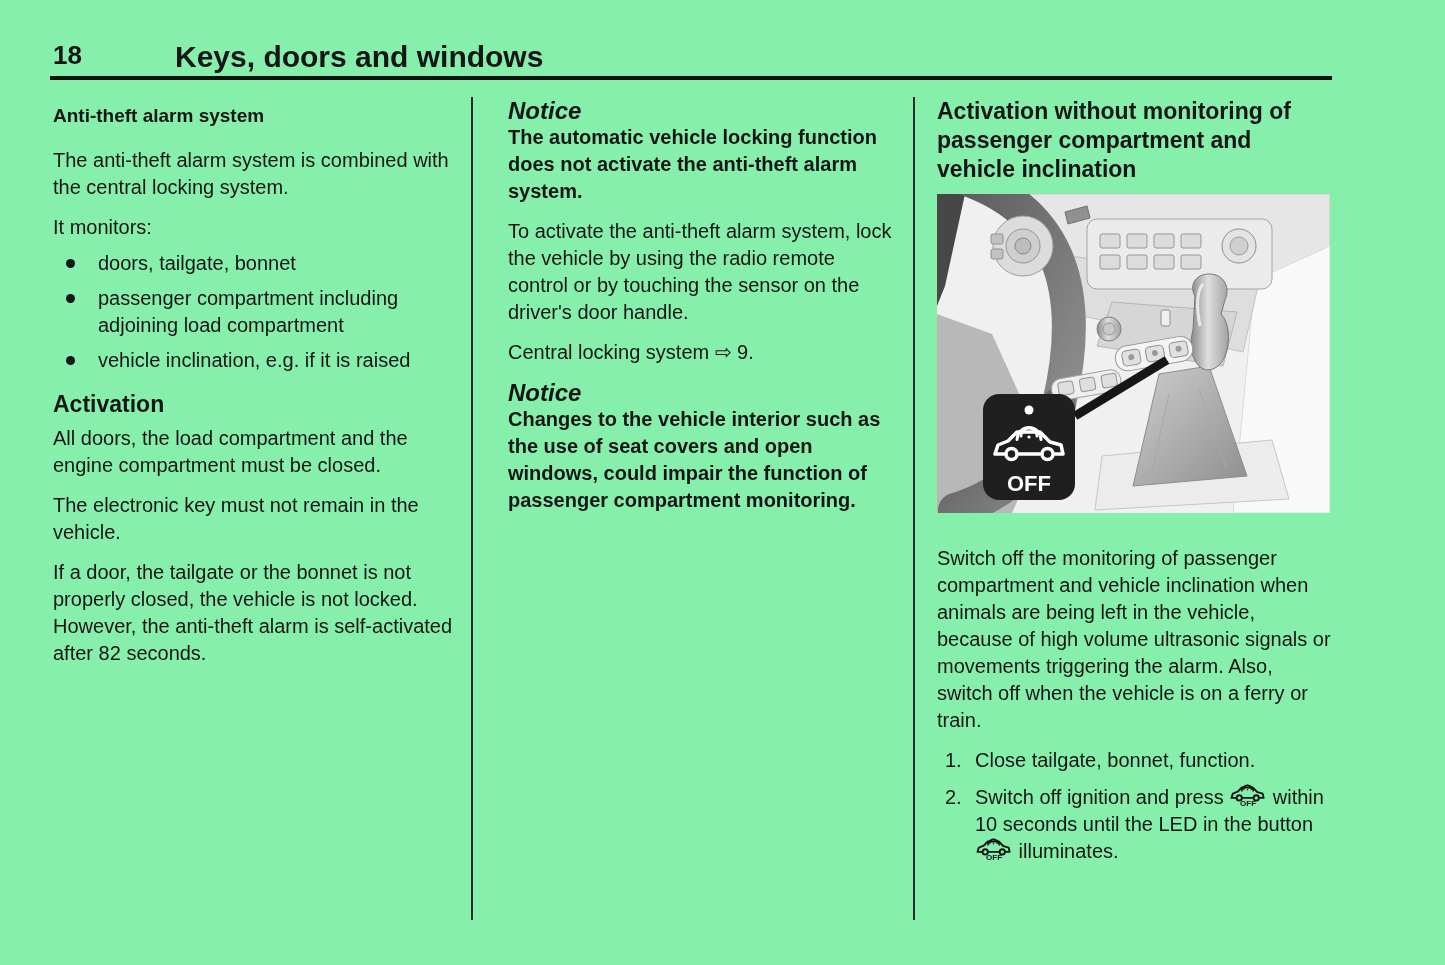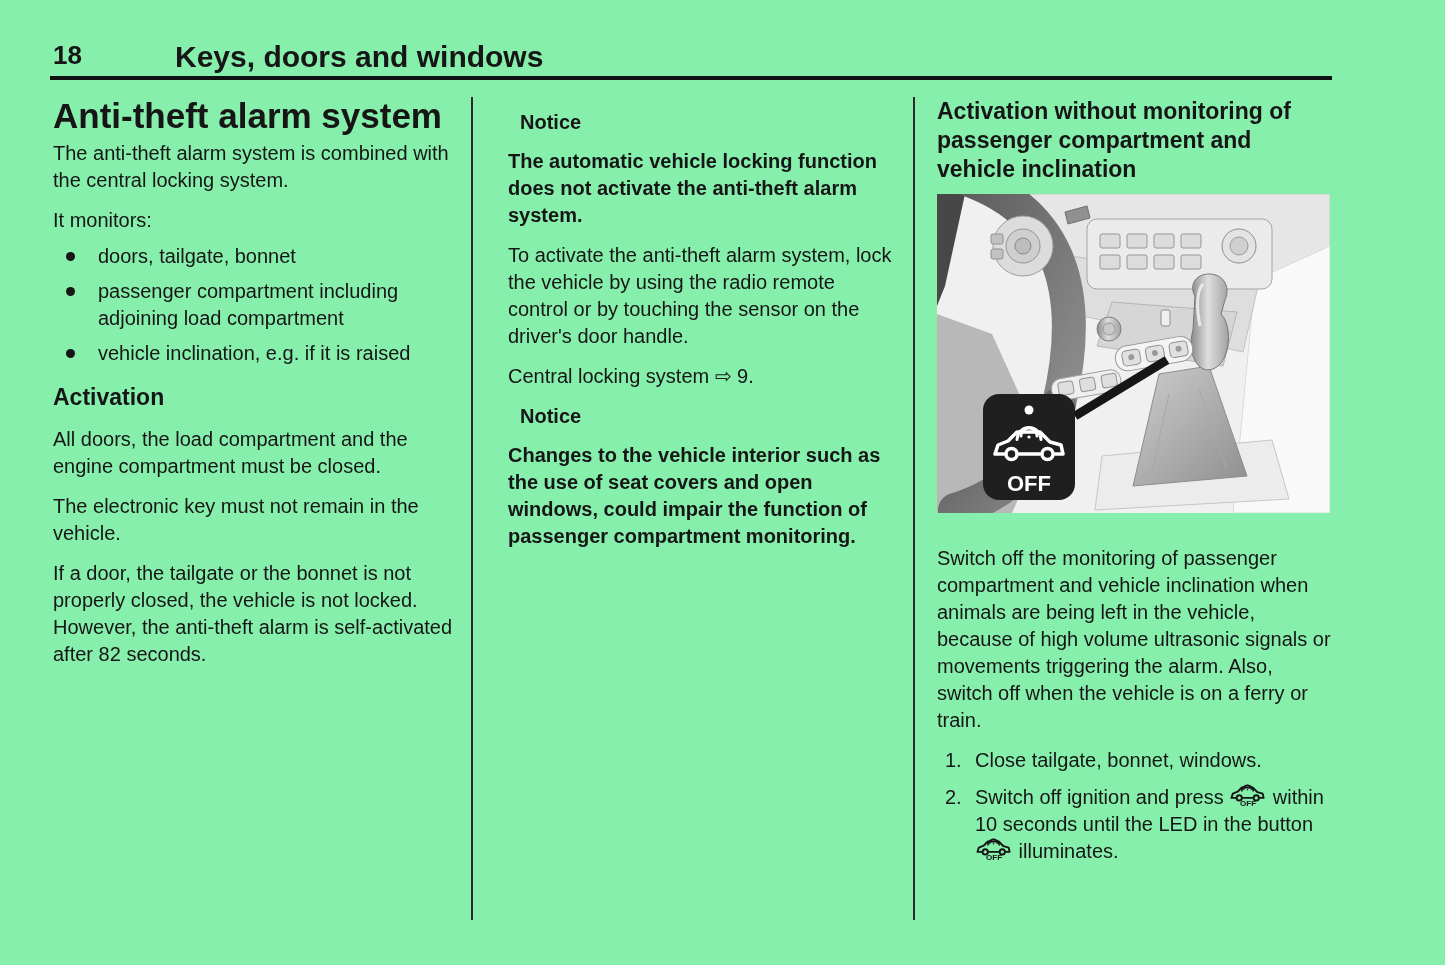--- a/index.html
+++ b/index.html
@@ -13,24 +13,24 @@
   .chapter  { position:absolute; left:175px; top:40px; font-size:30px; font-weight:bold; }
   .hrule    { position:absolute; left:50px;  top:76px; width:1282px; height:4px; background:#111; }
   
   .vdiv { position:absolute; top:97px; height:823px; width:2px; background:#2a2a2a; }
   #vdiv1 { left:471px; } #vdiv2 { left:913px; }
   
   .col { position:absolute; top:97px; font-size:20px; line-height:27px; }
   #col1 { left:53px;  width:402px; }
   #col2 { left:508px; width:392px; }
   #col3 { left:937px; width:395px; }
-  h1 { font-size:35px; line-height:33px; margin:2px 0 8px; font-weight:bold; }
-  h2 { font-size:23px; line-height:29px; margin:16px 0 14px; font-weight:bold; }
+  h1 { font-size:19px; line-height:33px; margin:2px 0 15px; font-weight:bold; }
+  h2 { font-size:23px; line-height:29px; margin:16px 0 6px; font-weight:bold; }
   #col3 h2 { margin:0 0 10px; }
-  .notice-title { font-size:20px; line-height:27px; margin:12px; font-weight:bold; }
+  .notice-title { font-size:24px; line-height:27px; margin:0; font-weight:bold;font-style:italic; }
   p { margin:0 0 13px; }
   .notice-block p { margin:0 0 13px;font-weight:bold; }
   .prewrap { white-space:pre-line; }
   ul.bullets { list-style:none; margin:0 0 2px; padding:0; }
   ul.bullets li { position:relative; padding-left:45px; max-width:332px; margin:0 0 8px; }
   ul.bullets .dot { position:absolute; left:13px; top:9px; width:9px; height:9px; border-radius:50%; background:#161616; }
   .ref-line { margin:0 0 13px; }
   ol.steps { list-style:none; margin:4px 0 0; padding:0; }
   ol.steps li { display:flex; margin:0 0 10px; }
   .stepnum { flex:none; width:38px; padding-left:8px; box-sizing:border-box; }
@@ -176,21 +176,21 @@
           <text x="92" y="297" text-anchor="middle" font-family="Liberation Sans, DejaVu Sans, sans-serif" font-size="22" font-weight="bold" fill="#ffffff">OFF</text>
         </g>
       </svg>
     </figure>
 
     <p>Switch off the monitoring of passenger compartment and vehicle inclination when animals are being left in the vehicle, because of high volume ultrasonic signals or movements triggering the alarm. Also, switch off when the vehicle is on a ferry or train.</p>
 
     <ol class="steps">
       <li>
         <span class="stepnum">1.</span>
-        <span class="steptext">Close tailgate, bonnet, windows.</span>
+        <span class="steptext">Close tailgate, bonnet, function.</span>
       </li>
       <li>
         <span class="stepnum">2.</span>
         <span class="steptext">
           <span>Switch off ignition and press</span>
           <svg class="inline-icon" viewBox="0 0 76 48">
             <g stroke="#161616" fill="none" stroke-width="4" stroke-linecap="round" stroke-linejoin="round">
               <path d="M3,28 L6,19 L16,15 L25,6 L48,6 L58,16 L69,19 L71,28 L63,28 M3,28 L12,28 M27,28 L48,28"></path>
               <circle cx="19.5" cy="28" r="5.5"></circle>
               <circle cx="55.5" cy="28" r="5.5"></circle>

